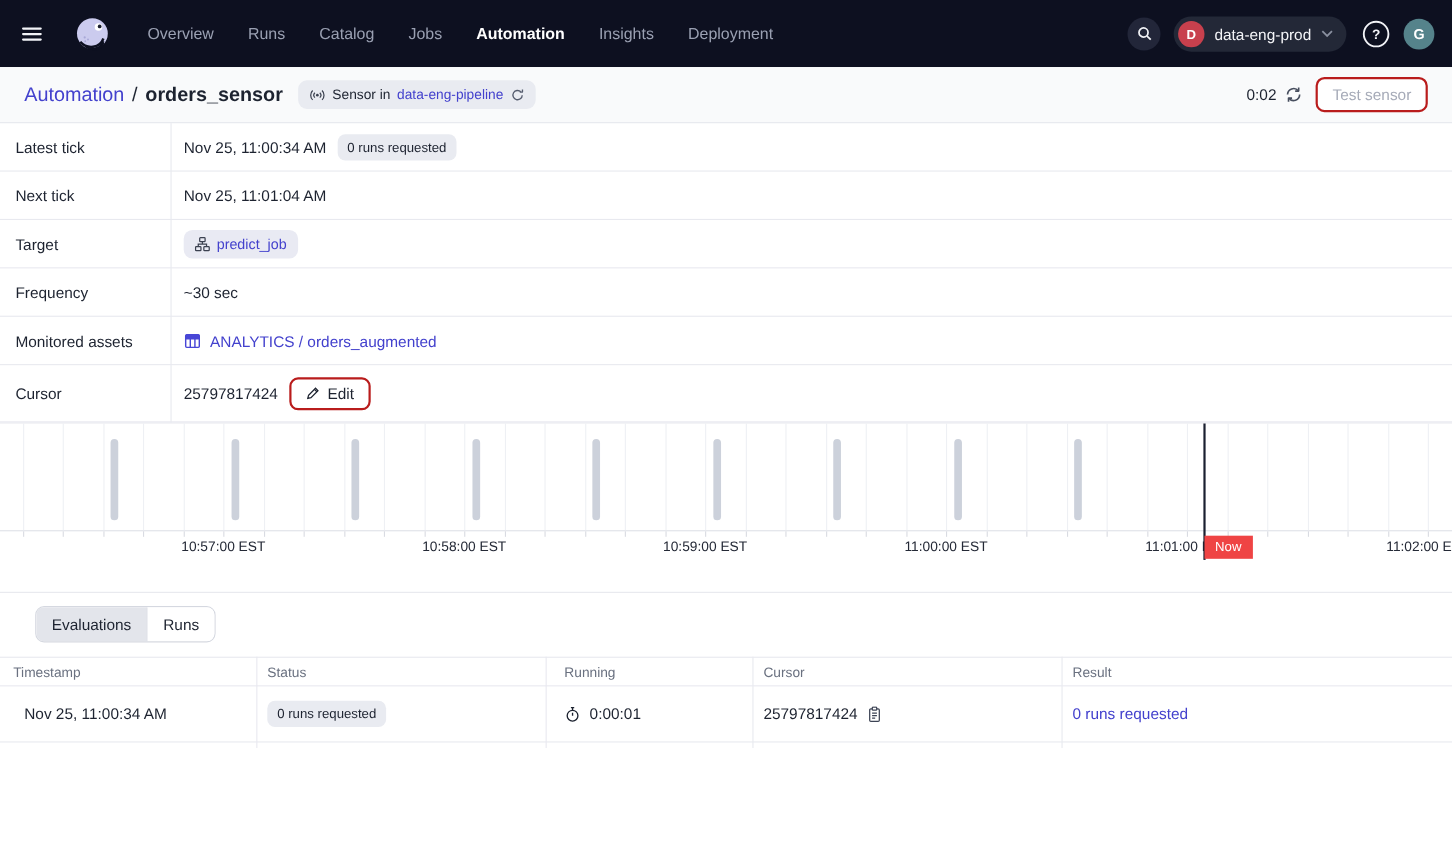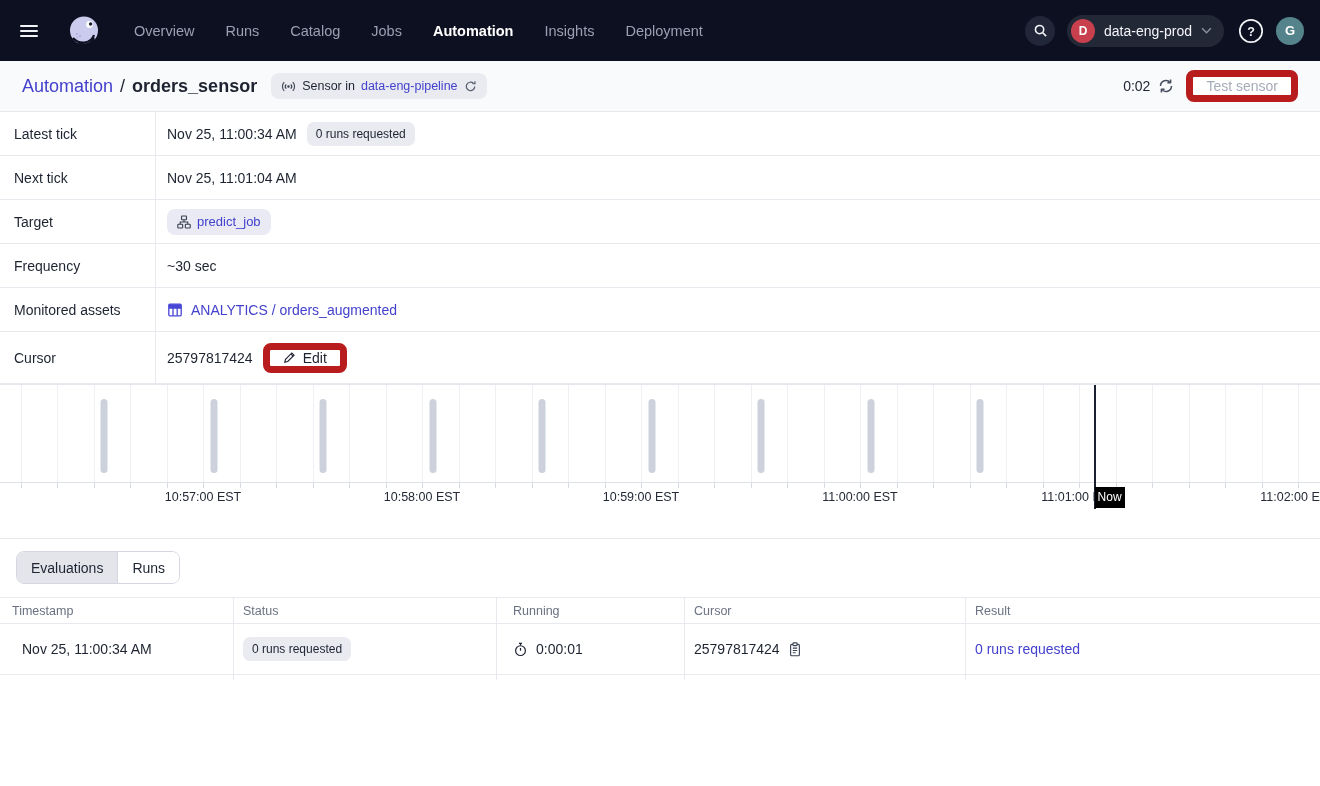--- a/index.html
+++ b/index.html
@@ -24,21 +24,21 @@
 
   
   .page-header { height:51px; background:#f9fafb; border-bottom:1px solid #e6e8ee; display:flex; align-items:center; padding:0 22px; }
   .crumb-root { color:#4341cd; font-size:18px; text-decoration:none; }
   .crumb-sep { font-size:18px; margin:0 7px; color:#1d2330; }
   .page-title { font-size:18px; font-weight:700; }
   .sensor-badge { margin-left:14px; height:26px; background:#e9ebf1; border-radius:8px; display:flex; align-items:center; gap:6px; padding:0 10px; font-size:12.5px; }
   .sensor-badge a { color:#4341cd; text-decoration:none; }
   .elapsed { font-size:14px; margin-right:8px; }
   .refresh-btn { background:none; border:none; cursor:pointer; display:flex; color:#474e5e; margin-right:12px; }
-  .btn { background:#fff; border:7px solid #b91c1c; border-radius:8px; height:32px; padding:0 13px; font-size:14px; font-family:inherit; color:#1d2330; cursor:pointer; display:inline-flex; align-items:center; gap:7px; }
+  .btn { background:#fff; border:2px solid #b91c1c; border-radius:8px; height:32px; padding:0 13px; font-size:14px; font-family:inherit; color:#1d2330; cursor:pointer; display:inline-flex; align-items:center; gap:7px; }
   .btn.disabled { color:#a6abb8; }
 
   
   .details { position:relative; }
   .details::before { content:""; position:absolute; left:155px; top:0; bottom:0; width:1px; background:#e8e9ef; }
   .drow { display:flex; align-items:center; border-bottom:1px solid #e8e9ef; }
   .drow .dlabel { width:155px; padding-left:14px; font-size:14px; flex-shrink:0; }
   .drow .dvalue { padding-left:12px; display:flex; align-items:center; gap:10px; font-size:14px; }
   .h44 { height:44px; } .h57 { height:57px; } .h52 { height:52px; }
   .pill { height:24px; background:#e9ebf1; border-radius:7px; display:inline-flex; align-items:center; padding:0 9px; font-size:12px; }
@@ -49,25 +49,25 @@
 
   
   .rt-head { padding:18px 22px 14px; font-size:14px; font-weight:700; }
   .chart { position:relative; height:99px; border-top:1px solid #e7e8ee; border-bottom:1px solid #dfe1e8; overflow:visible; }
   .gridline { position:absolute; top:0; bottom:0; width:1px; background:#eef0f4; }
   .tickbar { position:absolute; top:14px; height:74px; width:7px; border-radius:3.5px; background:#ccd1db; transform:translateX(-50%); }
   .nowline { position:absolute; top:0; width:2px; height:124px; background:#1b2030; z-index:3; }
   .axis { position:relative; height:28px; }
   .axis-tick { position:absolute; top:0; width:1px; height:5px; background:#d9dbe2; }
   .axis-label { position:absolute; top:7px; transform:translateX(-50%); font-size:12.5px; color:#242936; white-space:nowrap; }
-  .now-tip { position:absolute; top:4px; background:#000000; color:#fff; font-size:12px; padding:3px 3px 4px; z-index:4; }
+  .now-tip { position:absolute; top:4px; background:#ef4444; color:#fff; font-size:12px; padding:3px 10px 4px; z-index:4; }
 
   
   .panel { border-top:1px solid #e7e8ee; margin-top:27px; }
-  .toolbar { display:flex; align-items:flex-start; padding:12px 16px 0; }
+  .toolbar { display:flex; align-items:flex-start; padding:12px 32px 0; }
   .segmented { display:flex; border:1px solid #d5d8e0; border-radius:8px; overflow:hidden; background:#fff; }
   .segmented button { height:31px; padding:0 14px; font-size:14px; font-family:inherit; border:none; background:#fff; cursor:pointer; color:#1d2330; }
   .segmented button.active { background:#e3e5eb; }
   .segmented button + button { border-left:1px solid #d5d8e0; }
   .select { margin-left:auto; width:195px; height:31px; border:1px solid #d5d8e0; border-radius:8px; background:#fff; display:flex; align-items:center; padding:0 12px; font-size:14px; cursor:pointer; }
   .select .caret { margin-left:auto; color:#3b4150; }
 
   .ticks-table { position:relative; margin-top:13px; }
   .col-div { position:absolute; top:0; bottom:0; width:1px; background:#e8e9ef; }
   .trow { display:grid; grid-template-columns:233px 263px 188px 281px 1fr; align-items:center; }

